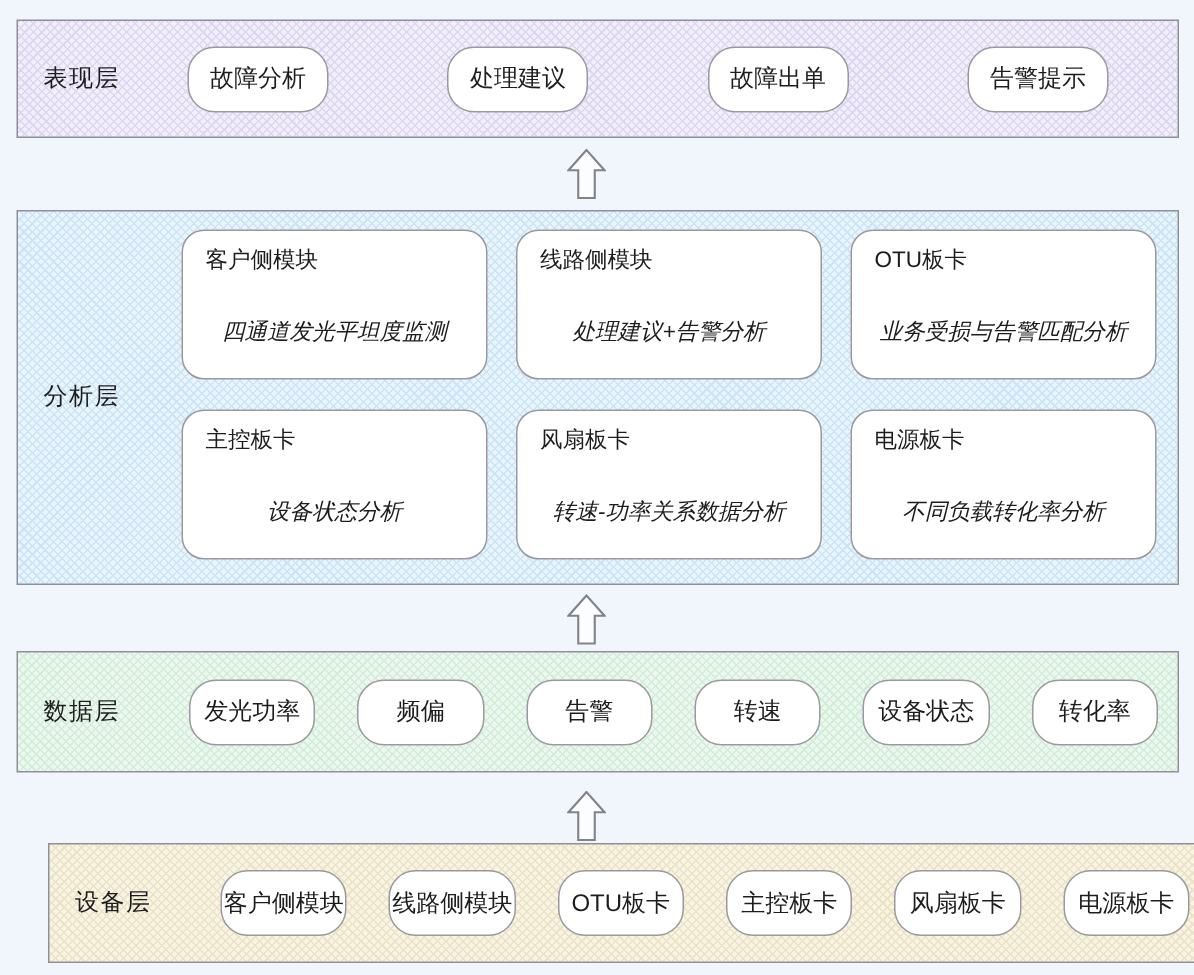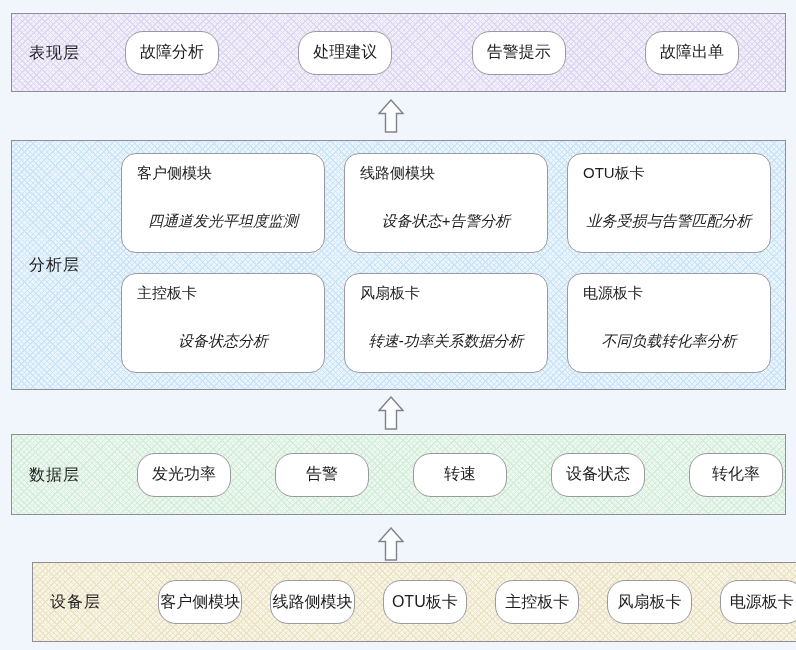--- a/index.html
+++ b/index.html
@@ -55,21 +55,21 @@
     font-size: 16px; letter-spacing: 1px; white-space: nowrap;
   }
 
   
   .pill-row {
     position: absolute; top: 50%; transform: translateY(-50%);
     display: flex; justify-content: space-between;
   }
   #band-presentation .pill-row { left: 113px; width: 614px; }
   #band-data .pill-row,
-  #band-device .pill-row { left: 125px; width: 646px; gap: 28px; }
+  #band-device .pill-row { left: 114px; width: 646px; gap: 28px; }
   .pill {
     box-sizing: border-box;
     width: 94px; height: 44px;
     background: #ffffff;
     border: 1px solid #99999f;
     border-radius: 18px;
     display: flex; align-items: center; justify-content: center;
     font-size: 16px; white-space: nowrap;
   }
 
@@ -105,41 +105,41 @@
 </head>
 <body>
 
 <div id="stage">
 
   <div class="band" id="band-presentation">
     <div class="layer-label">表现层</div>
     <div class="pill-row">
       <div class="pill">故障分析</div>
       <div class="pill">处理建议</div>
+      <div class="pill">故障出单</div>
       <div class="pill">告警提示</div>
-      <div class="pill">故障出单</div>
     </div>
   </div>
 
   <div class="flow-arrow" id="arrow-1">
     <svg width="26" height="34" viewBox="0 0 26 34" aria-hidden="true">
       <polygon points="13,1 1,14.5 7.5,14.5 7.5,33 18.5,33 18.5,14.5 25,14.5" fill="#fbfdfe" stroke="#82828a" stroke-width="1.4" stroke-linejoin="miter"></polygon>
     </svg>
   </div>
 
   <div class="band" id="band-analysis">
     <div class="layer-label">分析层</div>
     <div class="card-grid">
       <div class="card">
         <div class="card-title">客户侧模块</div>
         <div class="card-subtitle">四通道发光平坦度监测</div>
       </div>
       <div class="card">
         <div class="card-title">线路侧模块</div>
-        <div class="card-subtitle">设备状态+告警分析</div>
+        <div class="card-subtitle">处理建议+告警分析</div>
       </div>
       <div class="card">
         <div class="card-title">OTU板卡</div>
         <div class="card-subtitle">业务受损与告警匹配分析</div>
       </div>
       <div class="card">
         <div class="card-title">主控板卡</div>
         <div class="card-subtitle">设备状态分析</div>
       </div>
       <div class="card">
@@ -156,20 +156,21 @@
   <div class="flow-arrow" id="arrow-2">
     <svg width="26" height="34" viewBox="0 0 26 34" aria-hidden="true">
       <polygon points="13,1 1,14.5 7.5,14.5 7.5,33 18.5,33 18.5,14.5 25,14.5" fill="#fbfdfe" stroke="#82828a" stroke-width="1.4" stroke-linejoin="miter"></polygon>
     </svg>
   </div>
 
   <div class="band" id="band-data">
     <div class="layer-label">数据层</div>
     <div class="pill-row">
       <div class="pill">发光功率</div>
+      <div class="pill">频偏</div>
       <div class="pill">告警</div>
       <div class="pill">转速</div>
       <div class="pill">设备状态</div>
       <div class="pill">转化率</div>
     </div>
   </div>
 
   <div class="flow-arrow" id="arrow-3">
     <svg width="26" height="34" viewBox="0 0 26 34" aria-hidden="true">
       <polygon points="13,1 1,14.5 7.5,14.5 7.5,33 18.5,33 18.5,14.5 25,14.5" fill="#fbfdfe" stroke="#82828a" stroke-width="1.4" stroke-linejoin="miter"></polygon>

